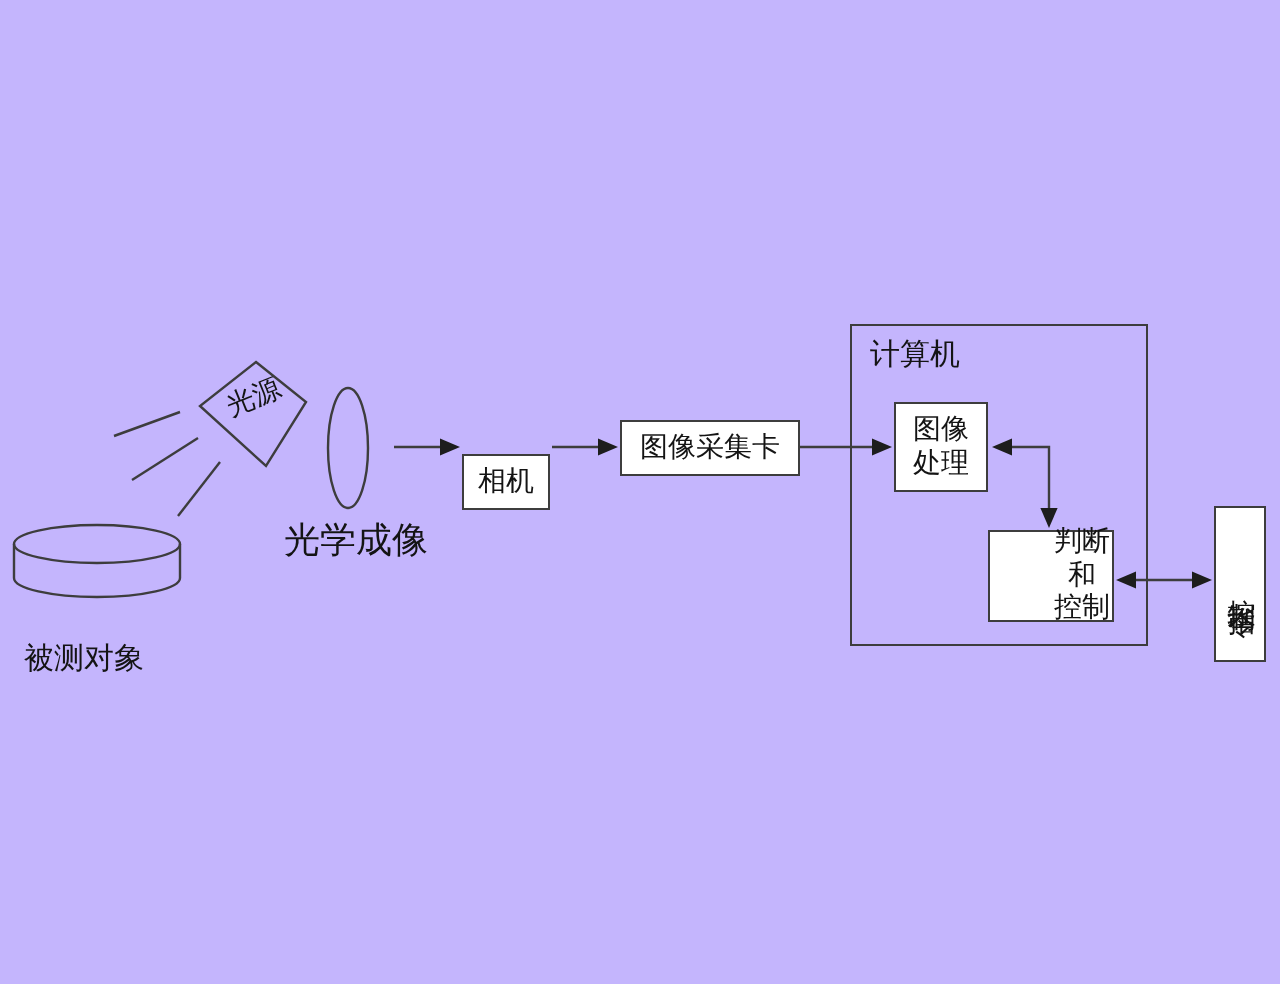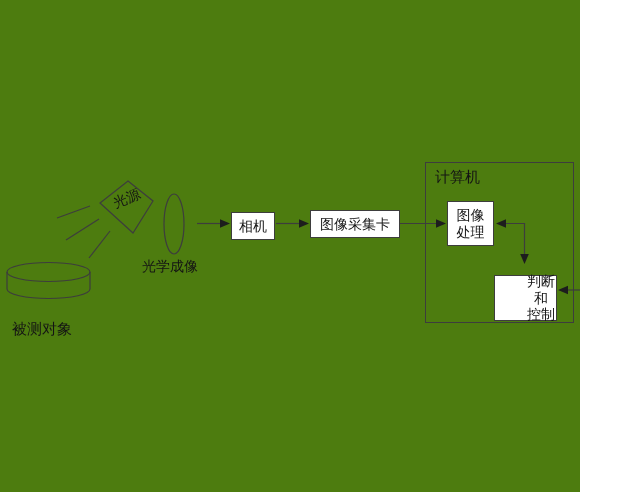--- a/index.html
+++ b/index.html
@@ -3,23 +3,23 @@
 <meta charset="utf-8">
 <style>
   html, body {
     margin: 0;
     padding: 0;
     background: #ffffff;
     font-family: "DejaVu Serif", "Liberation Serif", serif;
   }
   #canvas {
     position: relative;
-    width: 580px;
+    width: 640px;
     height: 492px;
-    background: #4d7c0f;
+    background: #c4b5fd;
     overflow: hidden;
   }
   .box {
     position: absolute;
     box-sizing: border-box;
     border: 1px solid #3d3d3d;
     background: #ffffff;
     color: #141414;
     display: flex;
     align-items: center;
@@ -72,45 +72,45 @@
 </style>
 </head>
 <body>
 
 <div id="canvas">
 
   <div id="computer-box" class="" style="left:425px; top:162px; width:149px; height:161px;">
     <span id="computer-label">计算机</span>
   </div>
 
-  <div class="box" style="left:231px; top:212px; width:44px; height:28px;">
+  <div class="box" style="left:231px; top:227px; width:44px; height:28px;">
     <span>相机</span>
   </div>
 
   <div class="box" style="left:447px; top:201px; width:47px; height:45px;">
     <span>图像
 处理</span>
   </div>
 
   <div class="box" style="left:310px; top:210px; width:90px; height:28px;">
     <span>图像采集卡</span>
   </div>
 
-  <div class="box" style="left:494px; top:275px; width:63px; height:46px;padding-left:31px;">
+  <div class="box" style="left:494px; top:265px; width:63px; height:46px;padding-left:31px;">
     <span>判断和
 控制</span>
   </div>
 
   <div class="box" id="control-instruction-box" style="left:607px; top:253px; width:26px; height:78px;">
     <span>控制指令</span>
   </div>
 
   <div id="light-source-label">光源</div>
 
-  <div class="label" style="left:142px; top:258px; font-size:14px;">光学成像</div>
+  <div class="label" style="left:142px; top:258px; font-size:18px;">光学成像</div>
 
   <div class="label" style="left:12px; top:320px; font-size:15px;">被测对象</div>
 
   <svg class="overlay" width="640" height="492" viewBox="0 0 640 492">
     <g fill="none" stroke="#3d3d3d" stroke-width="1.2">
 
       <g>
         <ellipse cx="48.5" cy="272" rx="41.5" ry="9.5"></ellipse>
         <path d="M 7 272 L 7 289 A 41.5 9.5 0 0 0 90 289 L 90 272"></path>
       </g>

